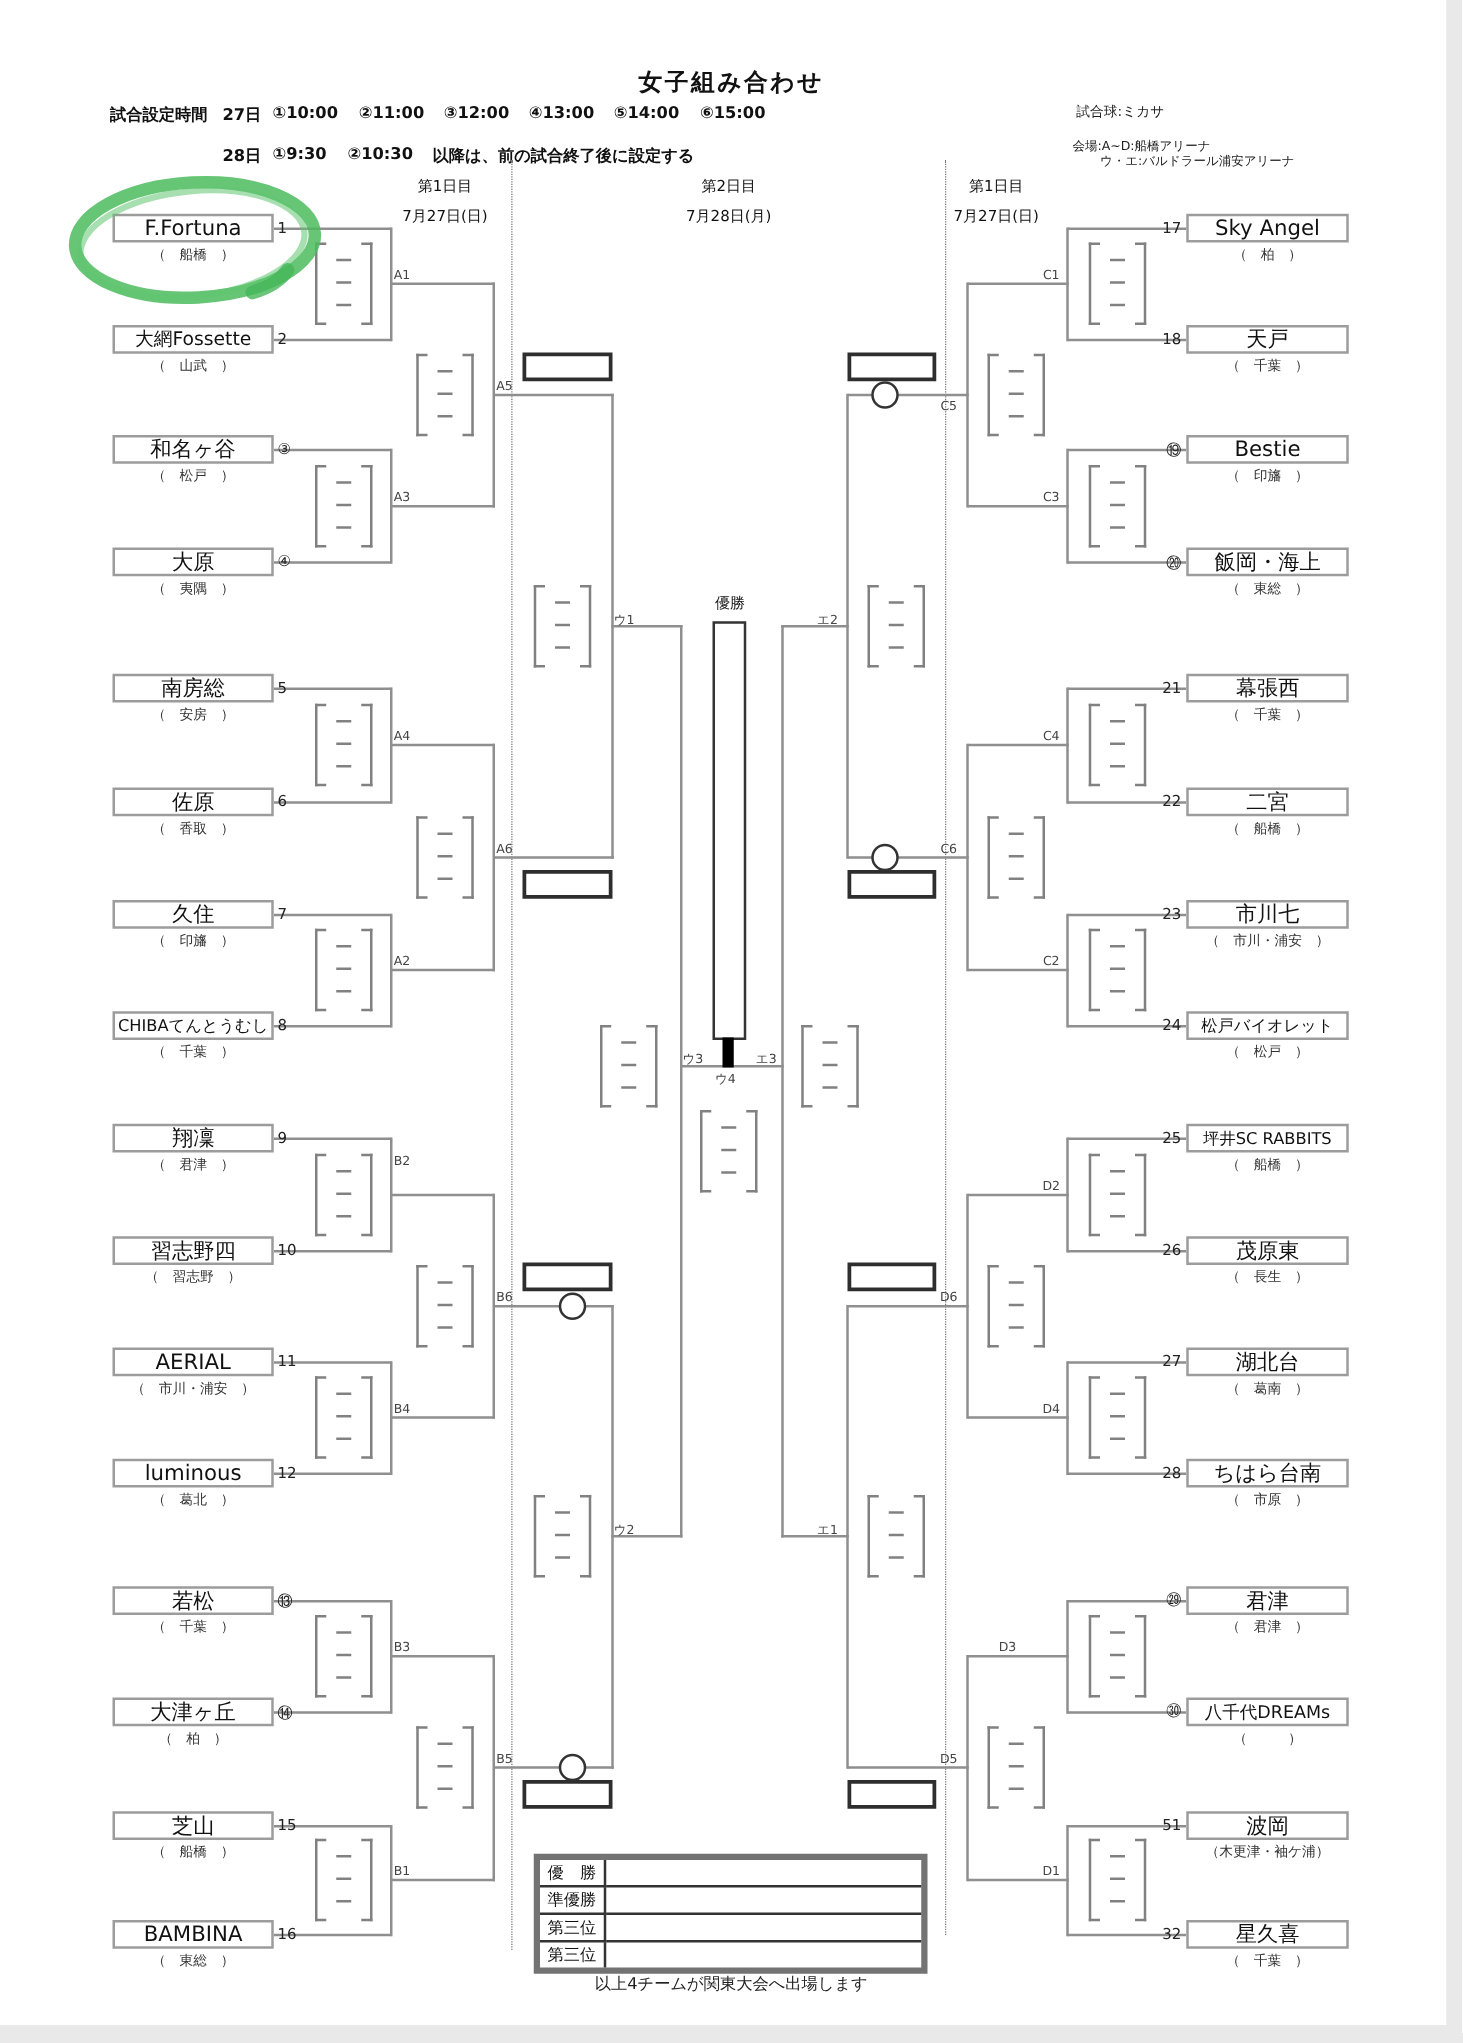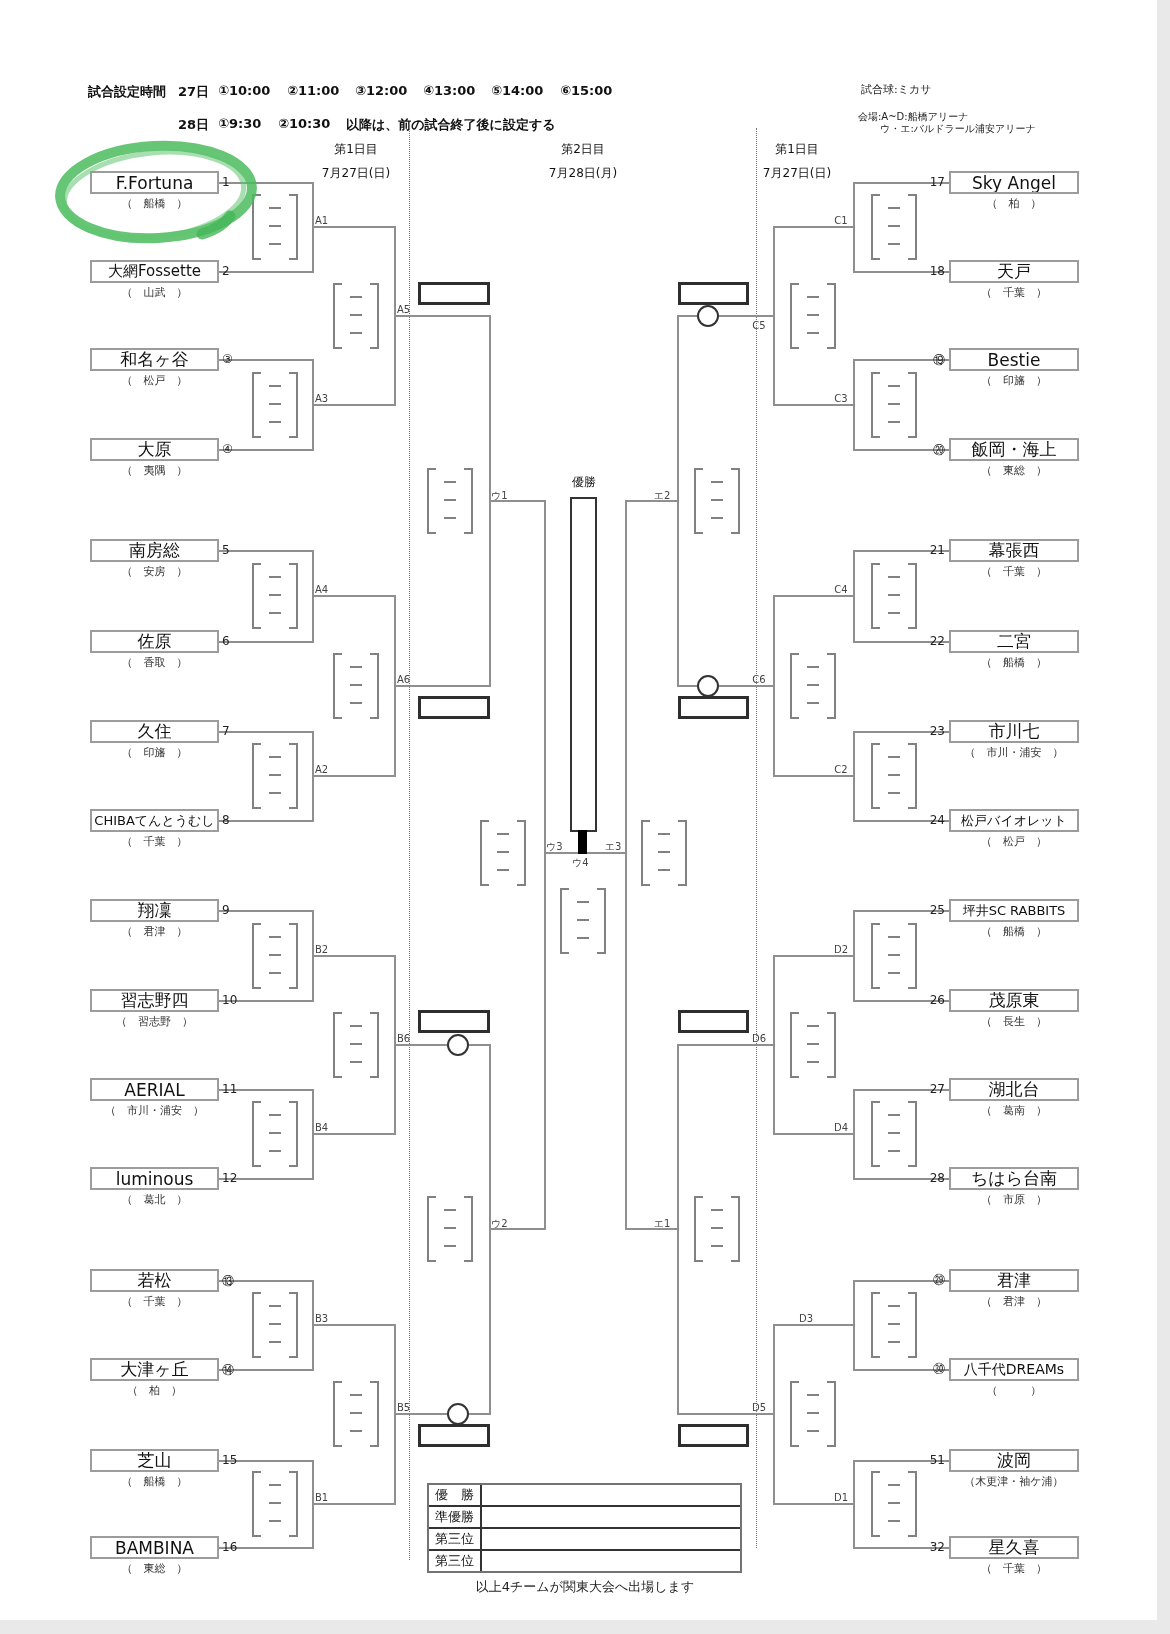--- a/index.html
+++ b/index.html
@@ -37,37 +37,38 @@
       background:
         linear-gradient(#818181,#818181) no-repeat 50% 13px / 12px 2px,
         linear-gradient(#818181,#818181) no-repeat 50% 31px / 12px 2px,
         linear-gradient(#818181,#818181) no-repeat 50% 49px / 12px 2px;}
   .sb::before{content:"";position:absolute;left:0;top:0;width:9px;height:100%;box-sizing:border-box;
       border:2px solid #818181;border-right:none;}
   .sb::after{content:"";position:absolute;right:0;top:0;width:9px;height:100%;box-sizing:border-box;
       border:2px solid #818181;border-left:none;}
   .ml{position:absolute;font-size:10px;color:#444;white-space:nowrap;}
   .ml.mr{text-align:center;}
-  .rtable{position:absolute;left:427px;top:1483px;width:315px;border:2px solid #737373;box-sizing:border-box;
+  .rtable{position:absolute;left:427px;top:1483px;width:315px;border:5px solid #737373;box-sizing:border-box;
           display:grid;grid-template-columns:53px 1fr;background:#fff;}
   .rlab{border-right:2px solid #333;border-bottom:2px solid #333;height:20px;font-size:13px;
         display:flex;align-items:center;justify-content:center;}
   .rval{border-bottom:2px solid #333;}
   .rtable > :nth-last-child(-n+2){border-bottom:none;}
   .footer{position:absolute;left:385px;top:1578px;width:400px;text-align:center;font-size:13px;color:#222;}
   .anno{position:absolute;left:52px;top:138px;}
 </style>
 </head>
 <body>
 
 <div class="page">
 
   <div class="edge" style="left:1157px;top:0;width:13px;height:1634px"></div>
   <div class="edge" style="left:0;top:1620px;width:1170px;height:14px"></div>
 
+  <div class="subtitle">女子組み合わせ</div>
 
   <div class="sch" style="left:88px;top:83px">試合設定時間</div>
   <div class="sch" style="left:178px;top:83px">27日</div>
   <div class="sch" style="left:218px;top:83px">①10:00</div>
   <div class="sch" style="left:287px;top:83px">②11:00</div>
   <div class="sch" style="left:355px;top:83px">③12:00</div>
   <div class="sch" style="left:423px;top:83px">④13:00</div>
   <div class="sch" style="left:491px;top:83px">⑤14:00</div>
   <div class="sch" style="left:560px;top:83px">⑥15:00</div>
   <div class="sch" style="left:178px;top:116px">28日</div>
@@ -241,21 +242,21 @@
   <div class="sb" style="left:871px;top:743px"></div>
   <div class="sb" style="left:871px;top:923px"></div>
   <div class="sb" style="left:871px;top:1101px"></div>
   <div class="sb" style="left:871px;top:1292px"></div>
   <div class="sb" style="left:871px;top:1471px"></div>
 
   <div class="ml" style="left:315px;top:215px">A1</div>
   <div class="ml" style="left:315px;top:393px">A3</div>
   <div class="ml" style="left:315px;top:584px">A4</div>
   <div class="ml" style="left:315px;top:764px">A2</div>
-  <div class="ml" style="left:315px;top:944px">B2</div>
+  <div class="ml" style="left:315px;top:924px">B2</div>
   <div class="ml" style="left:315px;top:1122px">B4</div>
   <div class="ml" style="left:315px;top:1313px">B3</div>
   <div class="ml" style="left:315px;top:1492px">B1</div>
   <div class="ml" style="left:397px;top:304px">A5</div>
   <div class="ml" style="left:397px;top:674px">A6</div>
   <div class="ml" style="left:397px;top:1033px">B6</div>
   <div class="ml" style="left:397px;top:1402px">B5</div>
   <div class="ml" style="left:491px;top:489px">ウ1</div>
   <div class="ml" style="left:491px;top:1217px">ウ2</div>
   <div class="ml" style="left:546px;top:840px">ウ3</div>

